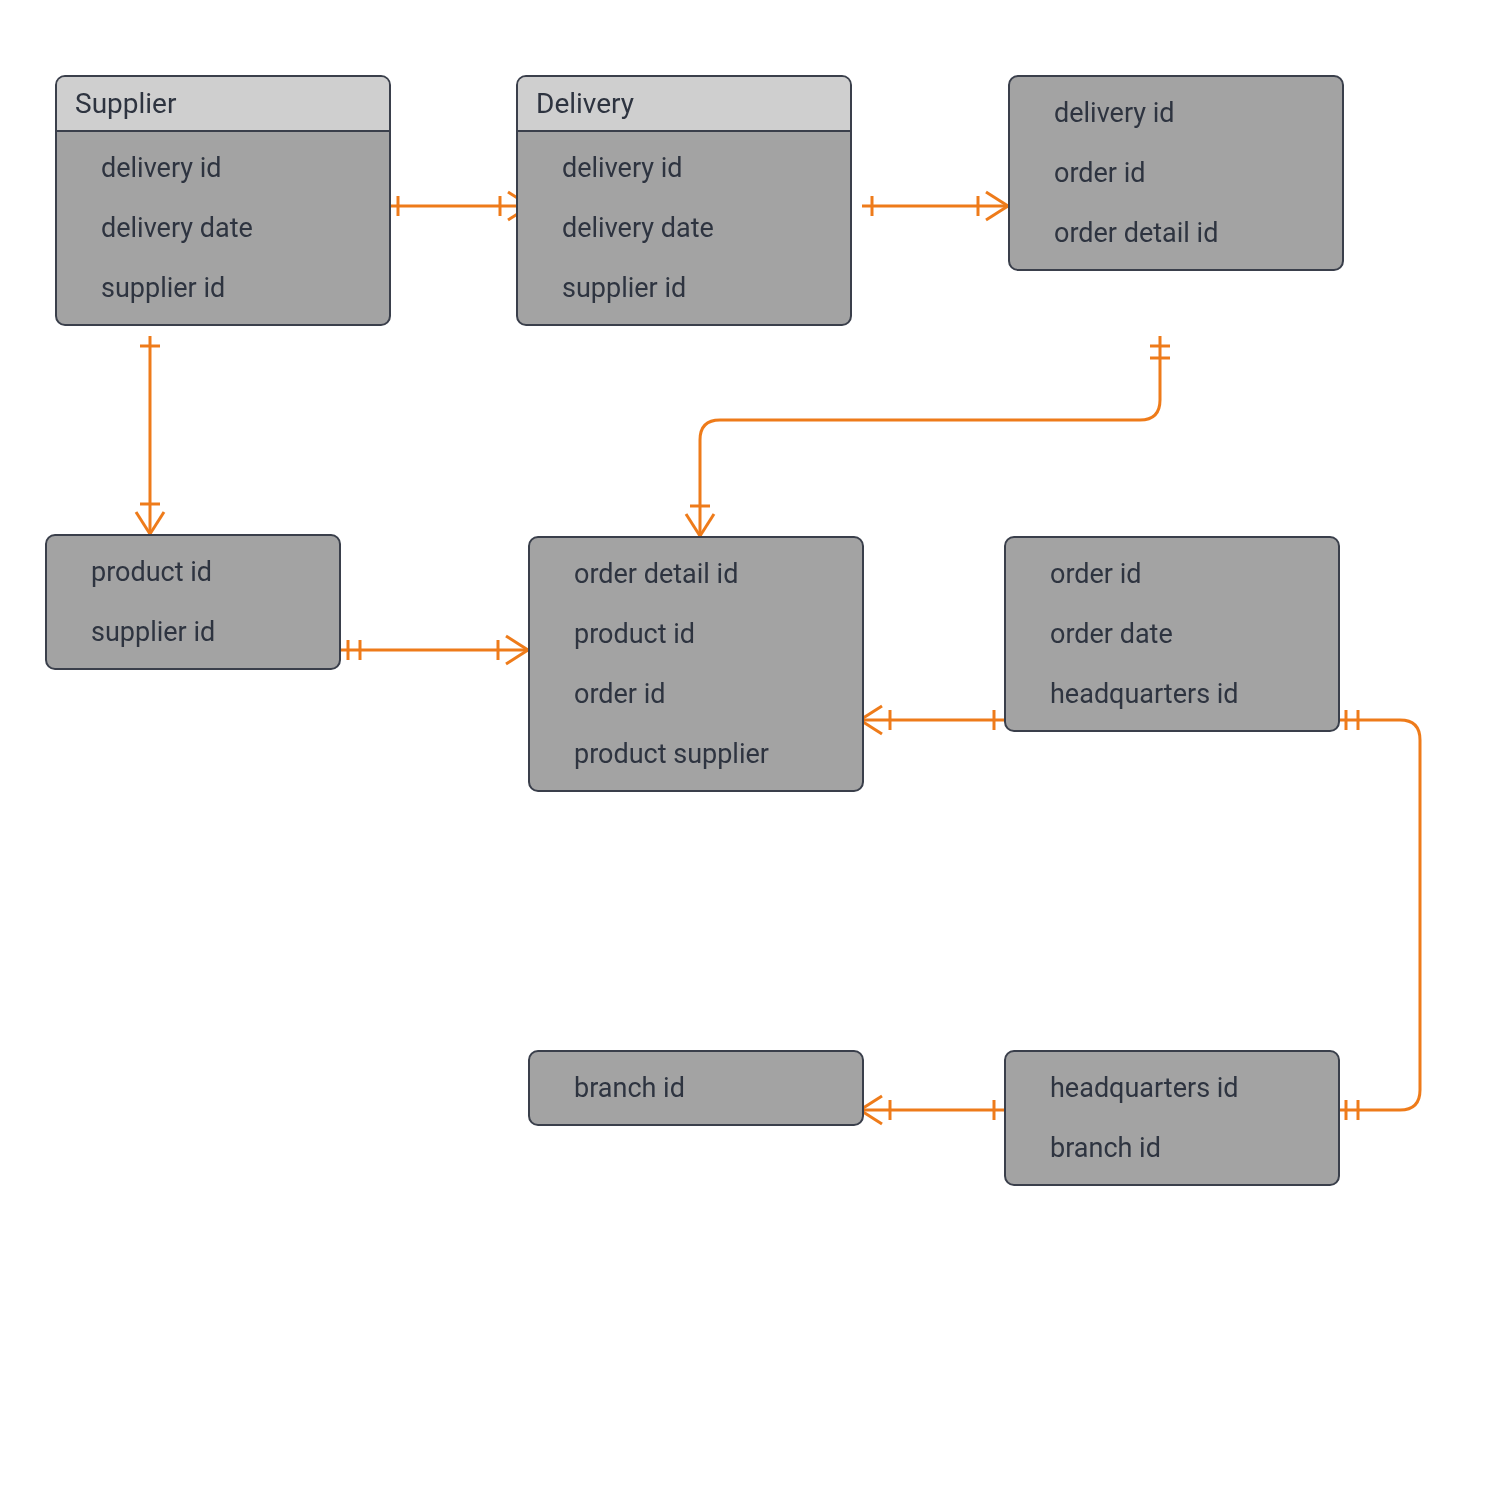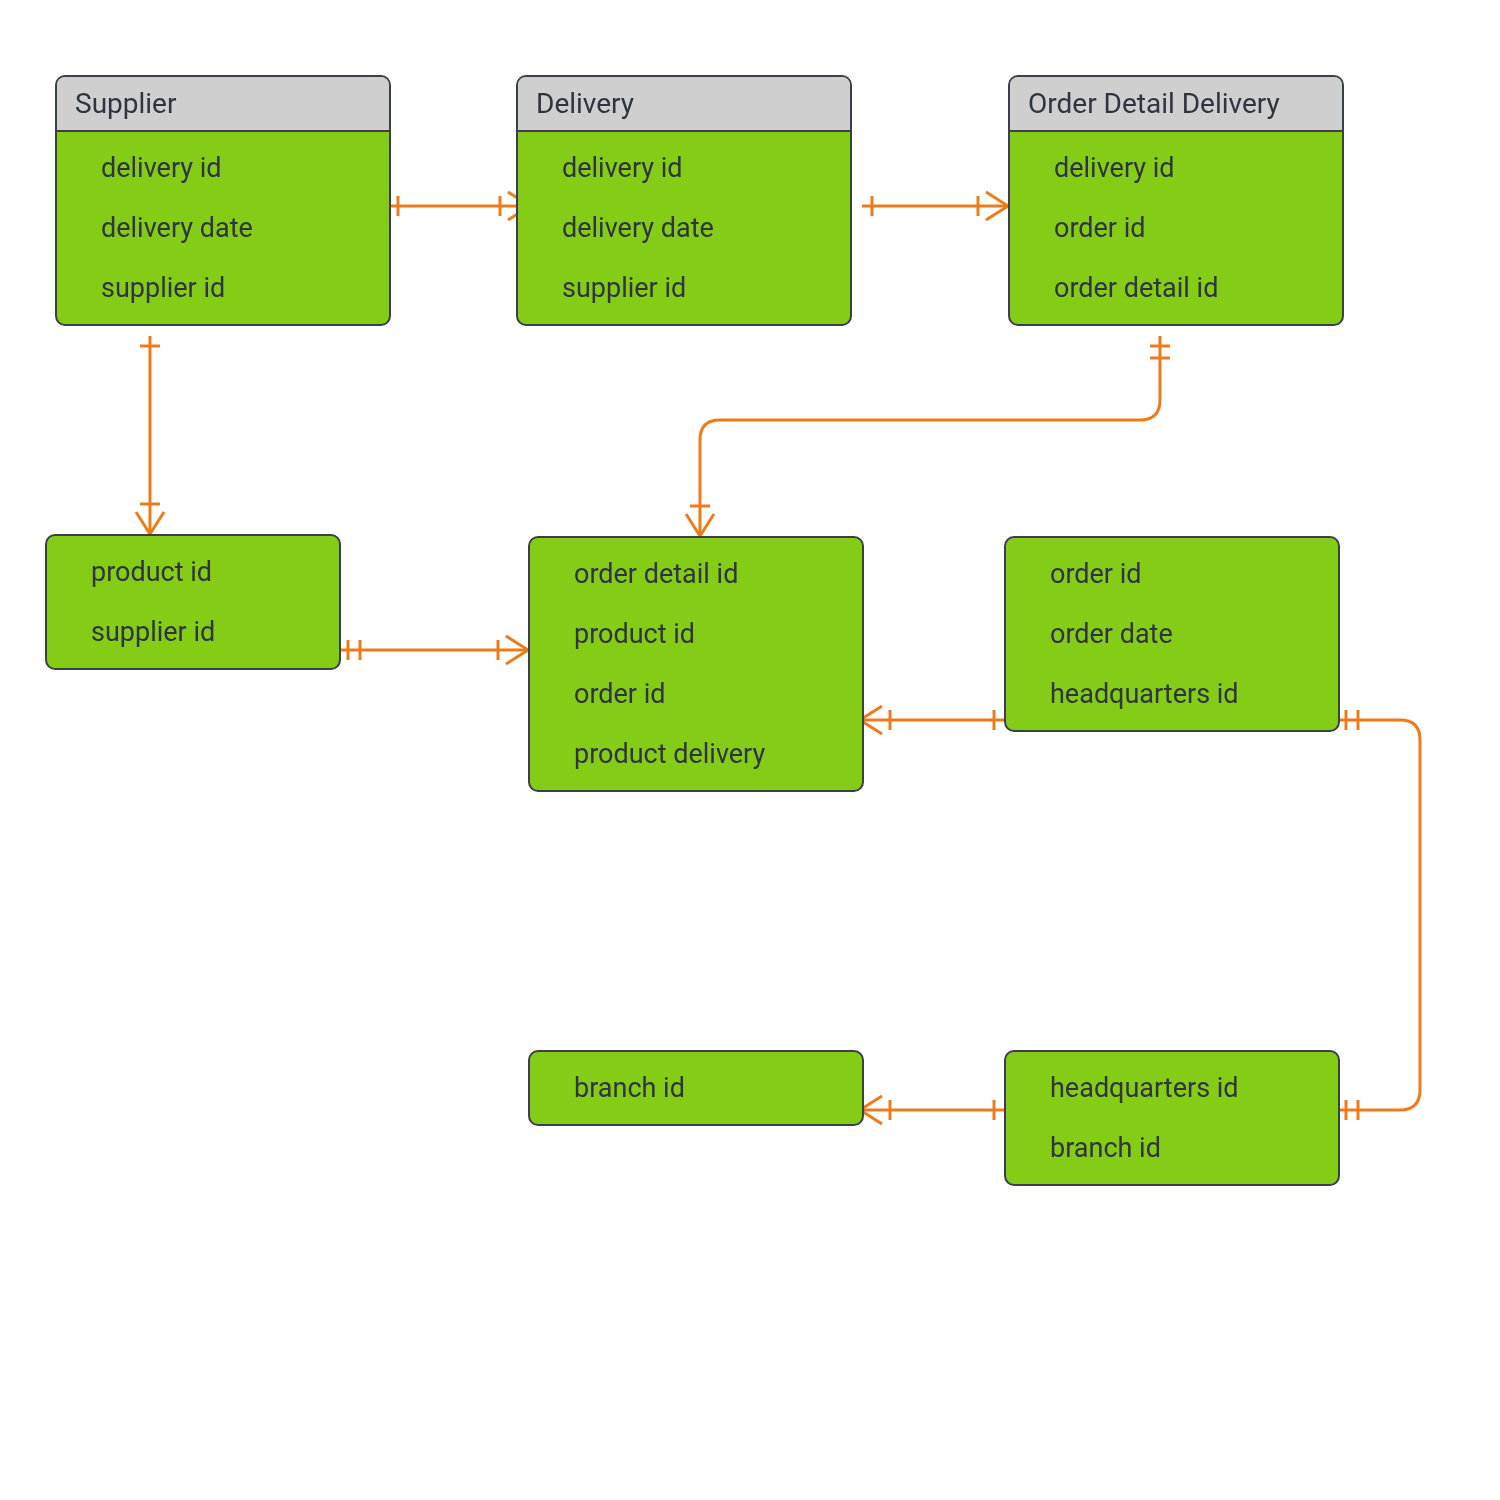--- a/index.html
+++ b/index.html
@@ -1,20 +1,20 @@
 <!DOCTYPE html>
 <html><head>
 <meta charset="utf-8">
 <style>
   html,body{margin:0;padding:0;width:1500px;height:1500px;background:#fff;
     font-family:-apple-system,BlinkMacSystemFont,"Segoe UI",Roboto,sans-serif;}
   .canvas{position:relative;width:1500px;height:1500px;}
   svg.wires{position:absolute;inset:0;width:1500px;height:1500px;pointer-events:none;}
   .entity{position:absolute;border:2px solid #3a3f4b;border-radius:10px;
-    background:#84cc16;box-shadow:0 0 0 rgba(0,0,0,0);}
+    background:#a3a3a3;box-shadow:0 0 0 rgba(0,0,0,0);}
   .entity .hdr{background:#cfcfcf;border-bottom:2px solid #3a3f4b;
     border-radius:8px 8px 0 0;padding:10px 18px;font-size:28px;color:#2e3440;}
   .entity .body{padding:6px 0;}
   .entity .row{padding:14px 18px;font-size:27px;color:#2e3440;margin-left:26px;}
 </style>
 </head>
 <body>
 <div class="canvas">
 
 <svg class="wires">
@@ -84,41 +84,40 @@
 <div class="entity" style="left:516px;top:75px;width:332px;">
   <div class="hdr">Delivery</div>
   <div class="body">
     <div class="row">delivery id</div>
     <div class="row">delivery date</div>
     <div class="row">supplier id</div>
   </div>
 </div>
 
 <div class="entity" style="left:1008px;top:75px;width:332px;">
-  <div class="hdr">Order Detail Delivery</div>
   <div class="body">
     <div class="row">delivery id</div>
     <div class="row">order id</div>
     <div class="row">order detail id</div>
   </div>
 </div>
 
 <div class="entity" style="left:45px;top:534px;width:292px;">
   <div class="body">
     <div class="row">product id</div>
     <div class="row">supplier id</div>
   </div>
 </div>
 
 <div class="entity" style="left:528px;top:536px;width:332px;">
   <div class="body">
     <div class="row">order detail id</div>
     <div class="row">product id</div>
     <div class="row">order id</div>
-    <div class="row">product delivery</div>
+    <div class="row">product supplier</div>
   </div>
 </div>
 
 <div class="entity" style="left:1004px;top:536px;width:332px;">
   <div class="body">
     <div class="row">order id</div>
     <div class="row">order date</div>
     <div class="row">headquarters id</div>
   </div>
 </div>

